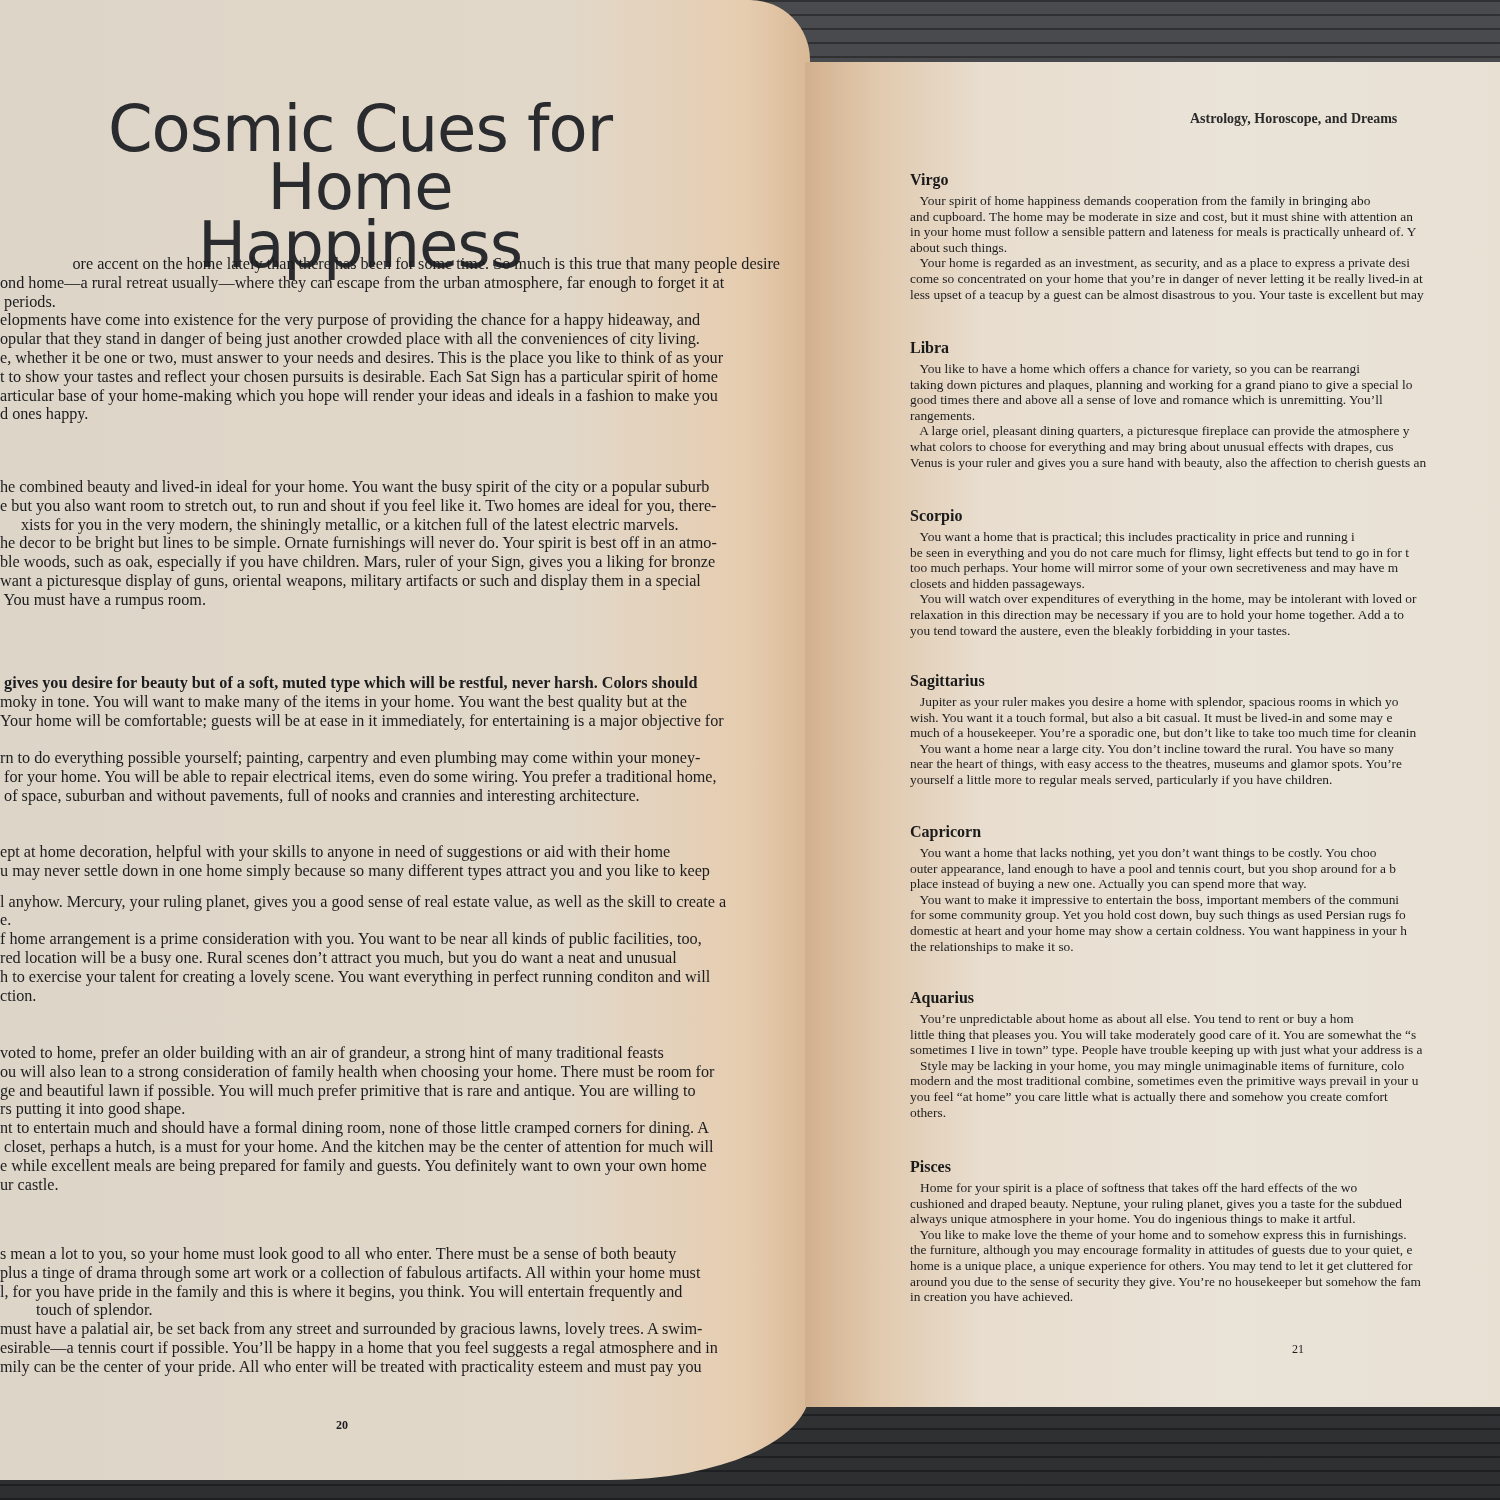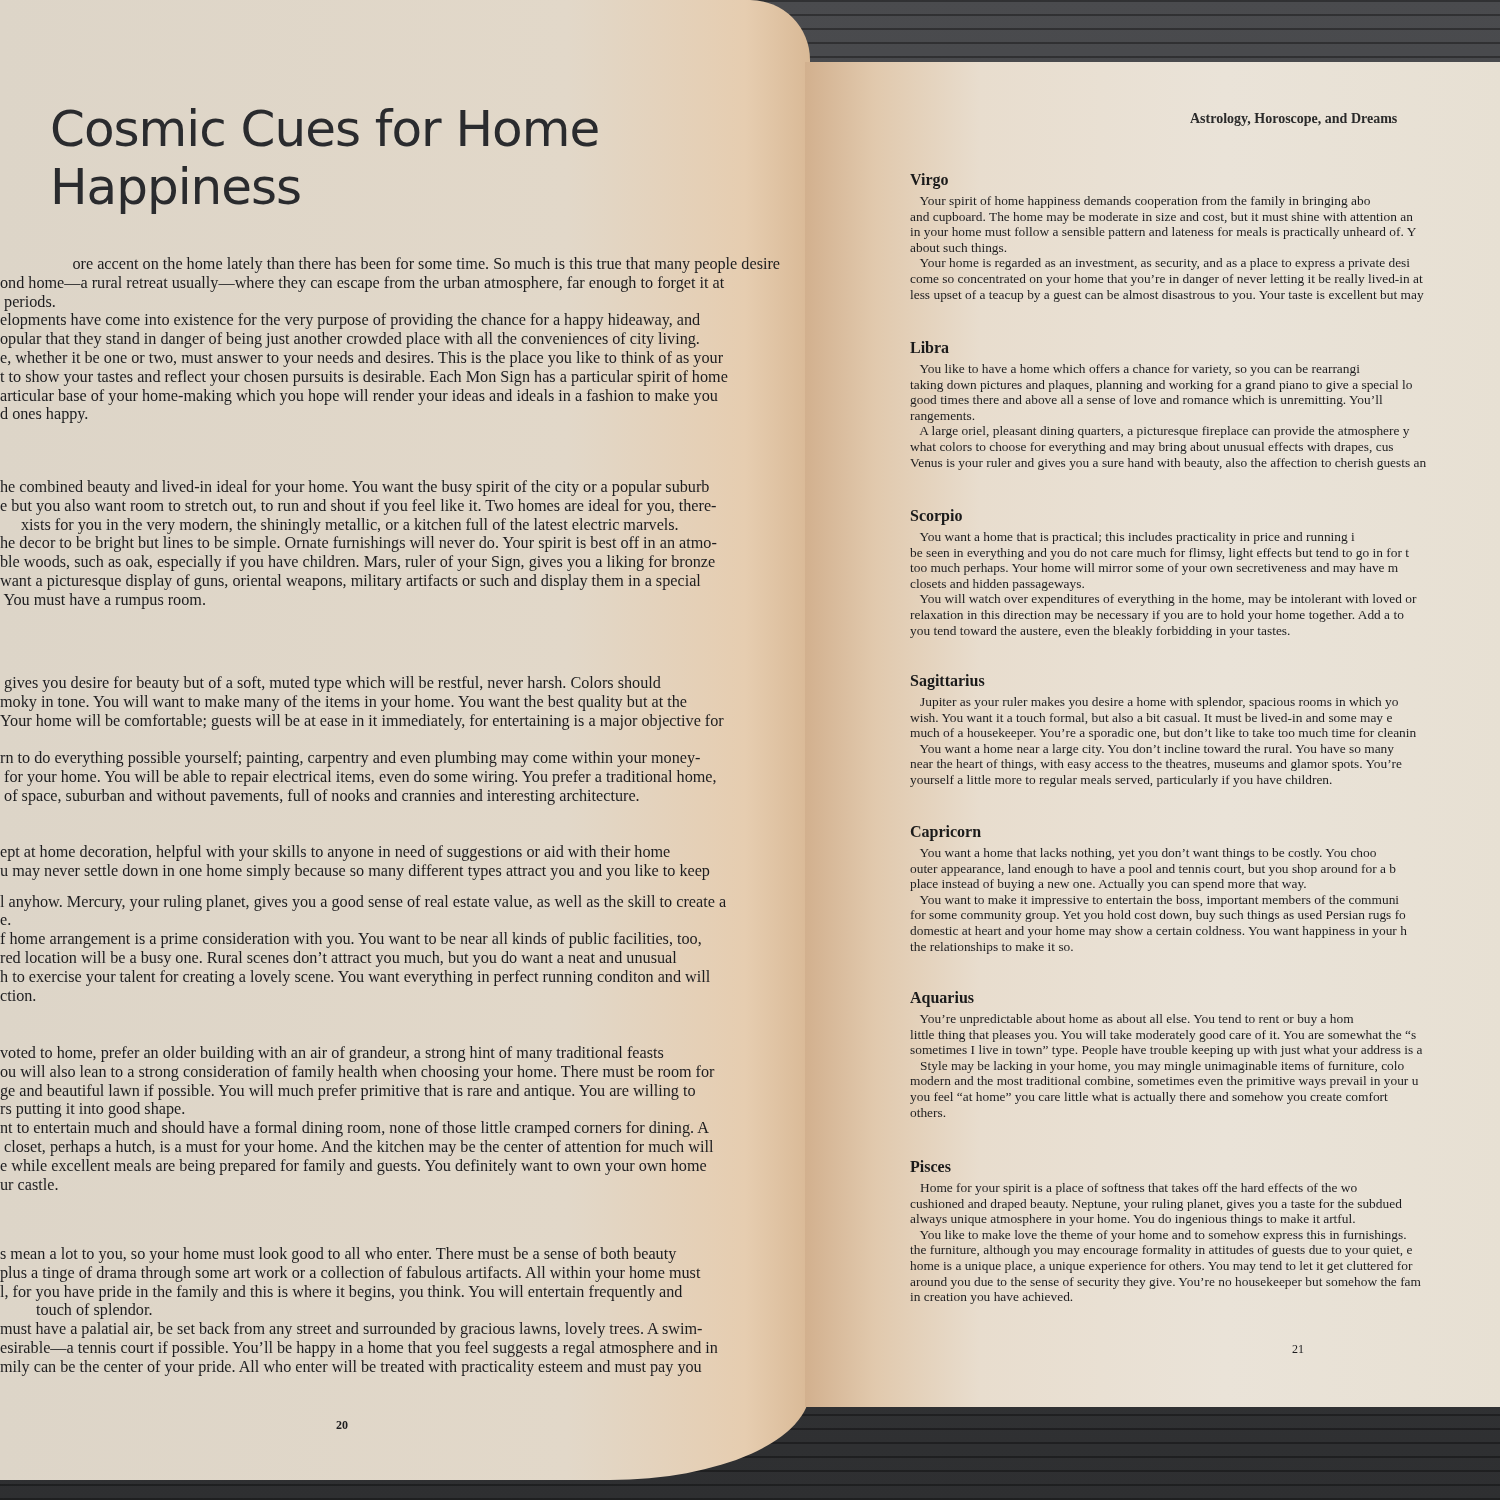--- a/index.html
+++ b/index.html
@@ -18,22 +18,22 @@
     background:linear-gradient(90deg,#ddd5c8 0%, #e2d8c9 70%, #e6cdb0 92%, #d9b996 100%);
     border-radius:0 60px 200px 0 / 0 60px 90px 0;
     transform:rotate(0deg);
   }
   #right-page {
     left:805px; top:62px; width:700px; height:1345px;
     background:linear-gradient(90deg,#d2b08e 0%, #e1c9ad 10%, #e8ddce 25%, #eae3d8 60%, #e7e0d3 100%);
   }
   .title {
     position:absolute; left:50px; top:100px; width:620px;
-    font-family:"DejaVu Sans", sans-serif;
-    font-size:50px; line-height:58px; color:#2a2b2e; letter-spacing:-1px;
+    text-align:center; font-family:"DejaVu Sans", sans-serif;
+    font-size:64px; line-height:58px; color:#2a2b2e; letter-spacing:-1px;
   }
   .lp-block { position:absolute; left:0; width:780px; font-size:16.2px; line-height:18.8px; }
   .lp-line { white-space:nowrap; display:block; }
   .folio { position:absolute; font-size:12px; font-weight:bold; }
   .running-head {
     position:absolute; left:385px; top:49px; font-size:14px; font-weight:bold; color:#2a2a2a;
   }
   .rp-section { position:absolute; left:105px; width:620px; }
   .rp-heading { font-size:16px; font-weight:bold; line-height:20px; margin:0 0 3px 0; color:#1a1a1a; }
   .rp-line { white-space:nowrap; display:block; font-size:13.4px; line-height:15.6px; }
@@ -47,35 +47,35 @@
     <div>Happiness</div>
   </div>
 
   <div class="lp-block" style="top:255px">
       <span class="lp-line" style="white-space: pre; text-align: right;">ore accent on the home lately than there has been for some time. So much is this true that many people desire</span>
       <span class="lp-line" style="white-space: pre;">ond home—a rural retreat usually—where they can escape from the urban atmosphere, far enough to forget it at</span>
       <span class="lp-line" style="white-space: pre;"> periods.</span>
       <span class="lp-line" style="white-space: pre;">elopments have come into existence for the very purpose of providing the chance for a happy hideaway, and</span>
       <span class="lp-line" style="white-space: pre;">opular that they stand in danger of being just another crowded place with all the conveniences of city living.</span>
       <span class="lp-line" style="white-space: pre;">e, whether it be one or two, must answer to your needs and desires. This is the place you like to think of as your</span>
-      <span class="lp-line" style="white-space: pre;">t to show your tastes and reflect your chosen pursuits is desirable. Each Mon Sign has a particular spirit of home</span>
+      <span class="lp-line" style="white-space: pre;">t to show your tastes and reflect your chosen pursuits is desirable. Each Sat Sign has a particular spirit of home</span>
       <span class="lp-line" style="white-space: pre;">articular base of your home-making which you hope will render your ideas and ideals in a fashion to make you</span>
       <span class="lp-line" style="white-space: pre;">d ones happy.</span>
     </div>
   <div class="lp-block" style="top:478px">
       <span class="lp-line" style="white-space: pre;">he combined beauty and lived-in ideal for your home. You want the busy spirit of the city or a popular suburb</span>
       <span class="lp-line" style="white-space: pre;">e but you also want room to stretch out, to run and shout if you feel like it. Two homes are ideal for you, there-</span>
       <span class="lp-line" style="white-space: pre; padding-left: 21px;">xists for you in the very modern, the shiningly metallic, or a kitchen full of the latest electric marvels.</span>
       <span class="lp-line" style="white-space: pre;">he decor to be bright but lines to be simple. Ornate furnishings will never do. Your spirit is best off in an atmo-</span>
       <span class="lp-line" style="white-space: pre;">ble woods, such as oak, especially if you have children. Mars, ruler of your Sign, gives you a liking for bronze</span>
       <span class="lp-line" style="white-space: pre;">want a picturesque display of guns, oriental weapons, military artifacts or such and display them in a special</span>
       <span class="lp-line" style="white-space: pre;"> You must have a rumpus room.</span>
     </div>
   <div class="lp-block" style="top:674px">
-      <span class="lp-line" style="white-space: pre;"> gives you desire for beauty but of a soft, muted type which will be restful, never harsh. Colors should</span>
+      <span class="lp-line" style="white-space: pre; font-weight: bold;"> gives you desire for beauty but of a soft, muted type which will be restful, never harsh. Colors should</span>
       <span class="lp-line" style="white-space: pre;">moky in tone. You will want to make many of the items in your home. You want the best quality but at the</span>
       <span class="lp-line" style="white-space: pre;">Your home will be comfortable; guests will be at ease in it immediately, for entertaining is a major objective for</span>
       <span class="lp-line" style="white-space: pre;">&nbsp;</span>
       <span class="lp-line" style="white-space: pre;">rn to do everything possible yourself; painting, carpentry and even plumbing may come within your money-</span>
       <span class="lp-line" style="white-space: pre;"> for your home. You will be able to repair electrical items, even do some wiring. You prefer a traditional home,</span>
       <span class="lp-line" style="white-space: pre;"> of space, suburban and without pavements, full of nooks and crannies and interesting architecture.</span>
     </div>
   <div class="lp-block" style="top:843px">
       <span class="lp-line" style="white-space: pre;">ept at home decoration, helpful with your skills to anyone in need of suggestions or aid with their home</span>
       <span class="lp-line" style="white-space: pre;">u may never settle down in one home simply because so many different types attract you and you like to keep</span>

